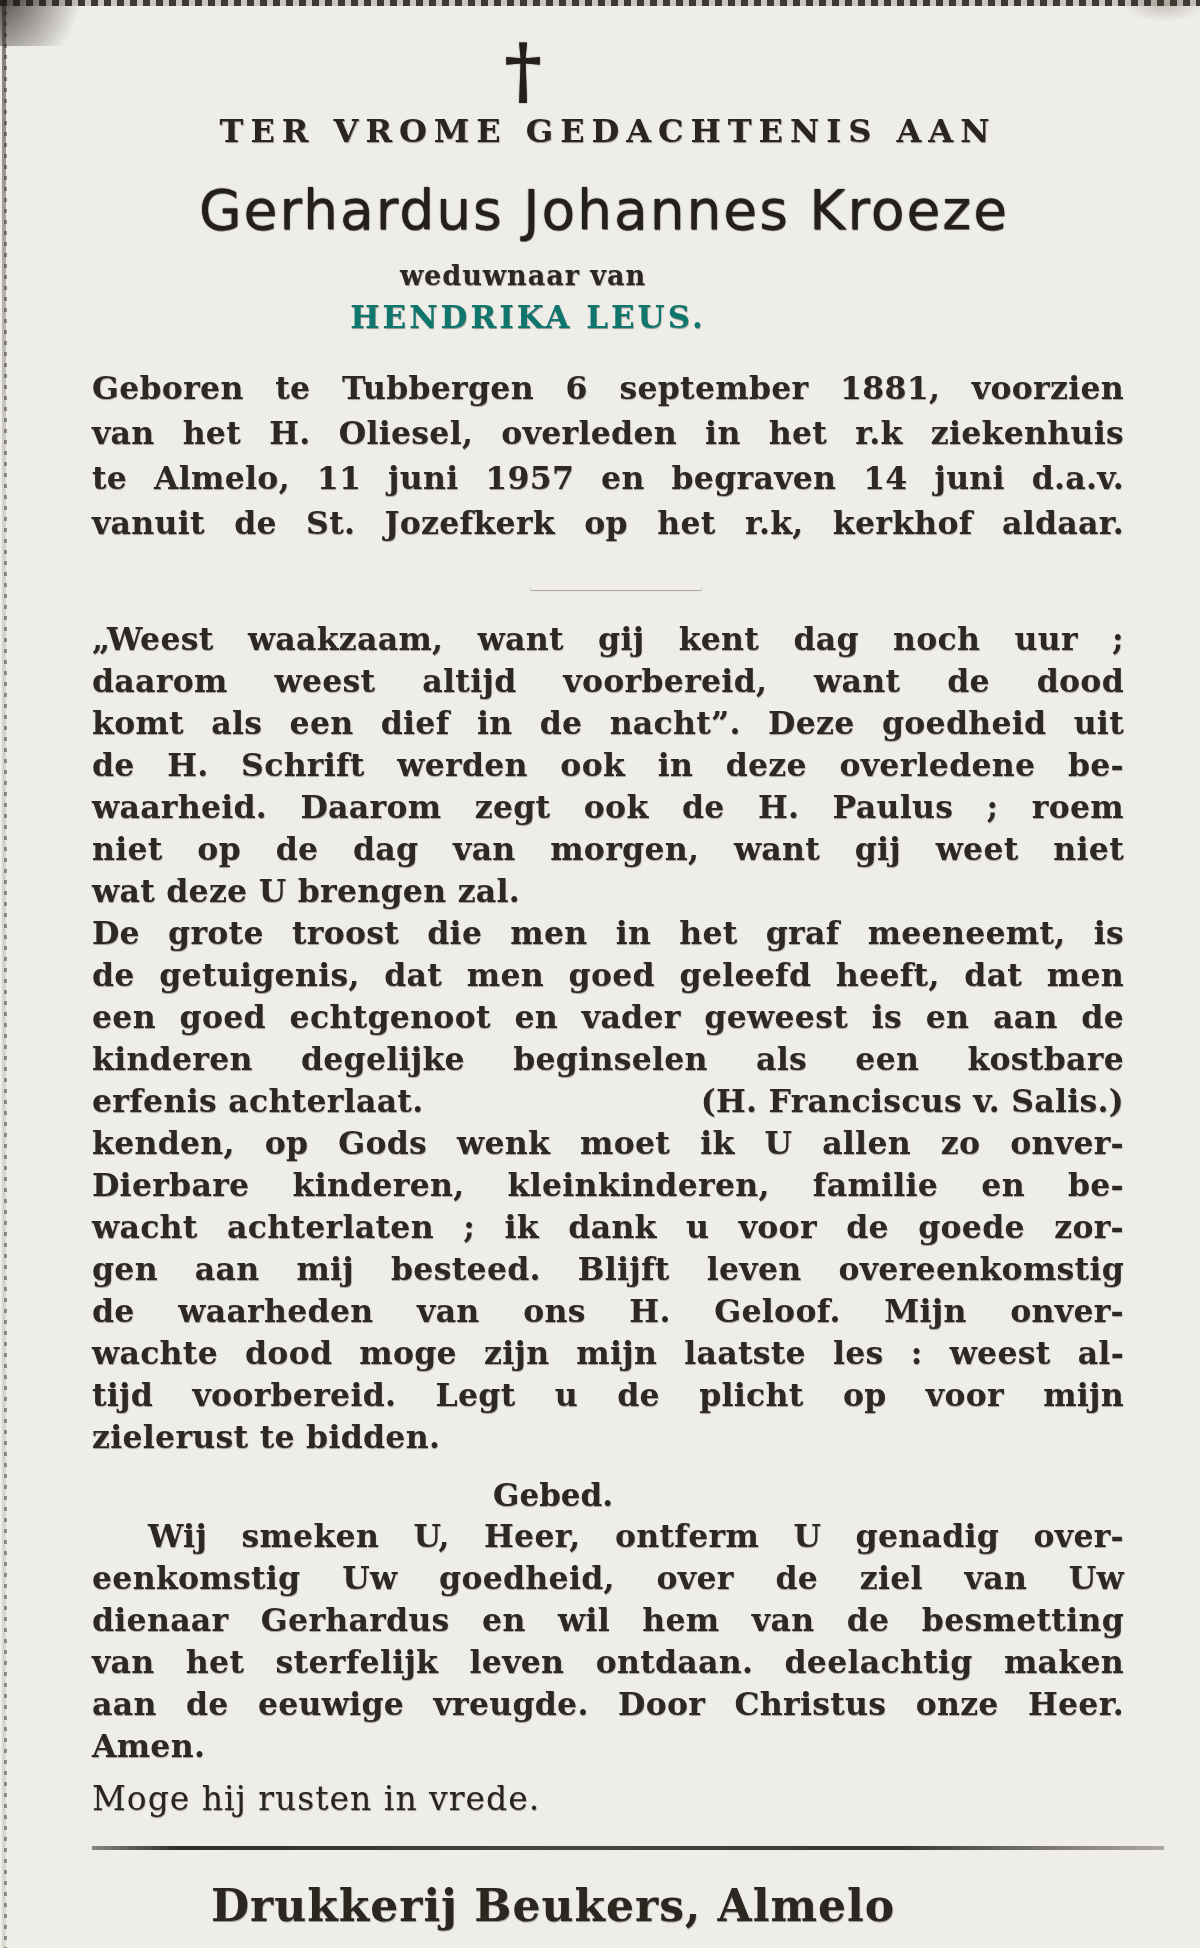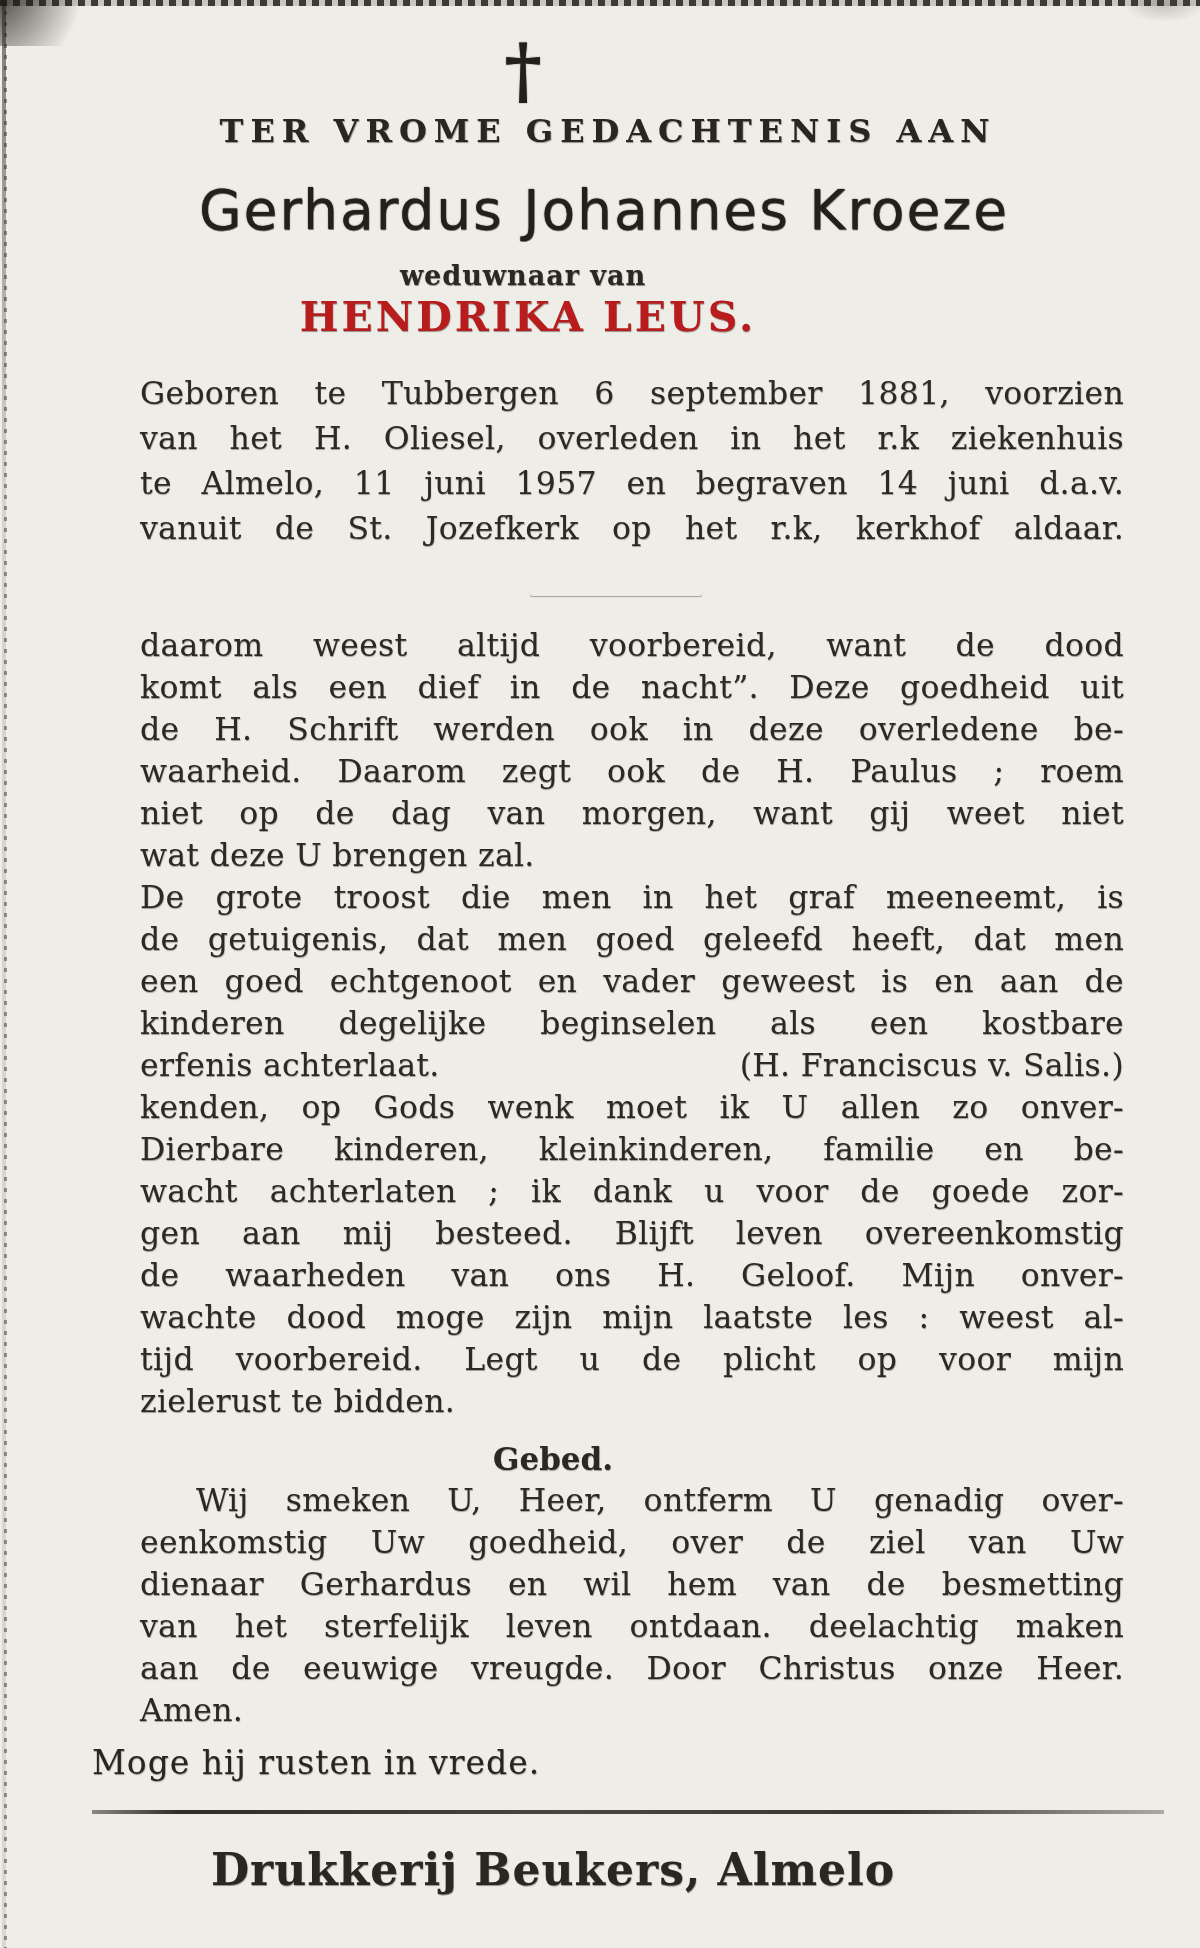--- a/index.html
+++ b/index.html
@@ -59,28 +59,28 @@
     font-size: 55px; letter-spacing: 2px; font-weight: 400;
     color: #23201b;
     text-shadow: 0 0 1.3px #2a2620, 0.6px 0.6px 0 rgba(42,38,32,.55);
   }
   .relation {
     margin-top: 18px; text-align: center; padding-right: 170px;
     font-size: 27px; font-weight: 700; letter-spacing: 1px;
     color: #2b2721; text-shadow: 0.5px 0.7px 0.8px rgba(40,34,26,.5);
   }
   .spouse {
-    margin-top: 2px; text-align: center; padding-right: 160px;
-    font-size: 41px; font-weight: 700; letter-spacing: 3px;
-    color: #b91c1c; text-shadow: 0.5px 0.7px 0.9px rgba(40,34,26,.45);
+    margin-top: 8px; text-align: center; padding-right: 160px;
+    font-size: 31px; font-weight: 700; letter-spacing: 3px;
+    color: #0f766e; text-shadow: 0.5px 0.7px 0.9px rgba(40,34,26,.45);
   }
 
-  .para { font-size: 31.5px; font-weight: 400; color: #2c2822;
+  .para { font-size: 31.5px; font-weight: 700; color: #2c2822;
           text-shadow: 0.4px 0.6px 0.8px rgba(45,38,30,.4);
-          letter-spacing: 0.3px; margin-left: 48px; }
+          letter-spacing: 0.3px; }
   .bio    { margin-top: 30px; line-height: 45px; }
   .body   { margin-top: 0;   line-height: 42px; }
   .prayer { margin-top: 2px; line-height: 42px; }
 
   .line { white-space: nowrap; }
   .line.just { text-align: justify; text-align-last: justify; white-space: normal; }
   .line.split { display: flex; justify-content: space-between; white-space: normal; }
   .line.indent { text-indent: 56px; }
 
   .rule-short {
@@ -139,20 +139,21 @@
     <div class="para bio">
         <div class="line just">Geboren te Tubbergen 6 september 1881, voorzien</div>
         <div class="line just">van het H. Oliesel, overleden in het r.k ziekenhuis</div>
         <div class="line just">te Almelo, 11 juni 1957 en begraven 14 juni d.a.v.</div>
         <div class="line just">vanuit de St. Jozefkerk op het r.k, kerkhof aldaar.</div>
       </div>
 
     <div class="rule-short"></div>
 
     <div class="para body">
+        <div class="line just">„Weest waakzaam, want gij kent dag noch uur ;</div>
         <div class="line just">daarom weest altijd voorbereid, want de dood</div>
         <div class="line just">komt als een dief in de nacht”. Deze goedheid uit</div>
         <div class="line just">de H. Schrift werden ook in deze overledene be-</div>
         <div class="line just">waarheid. Daarom zegt ook de H. Paulus ; roem</div>
         <div class="line just">niet op de dag van morgen, want gij weet niet</div>
         <div class="line">wat deze U brengen zal.</div>
         <div class="line just">De grote troost die men in het graf meeneemt, is</div>
         <div class="line just">de getuigenis, dat men goed geleefd heeft, dat men</div>
         <div class="line just">een goed echtgenoot en vader geweest is en aan de</div>
         <div class="line just">kinderen degelijke beginselen als een kostbare</div>

